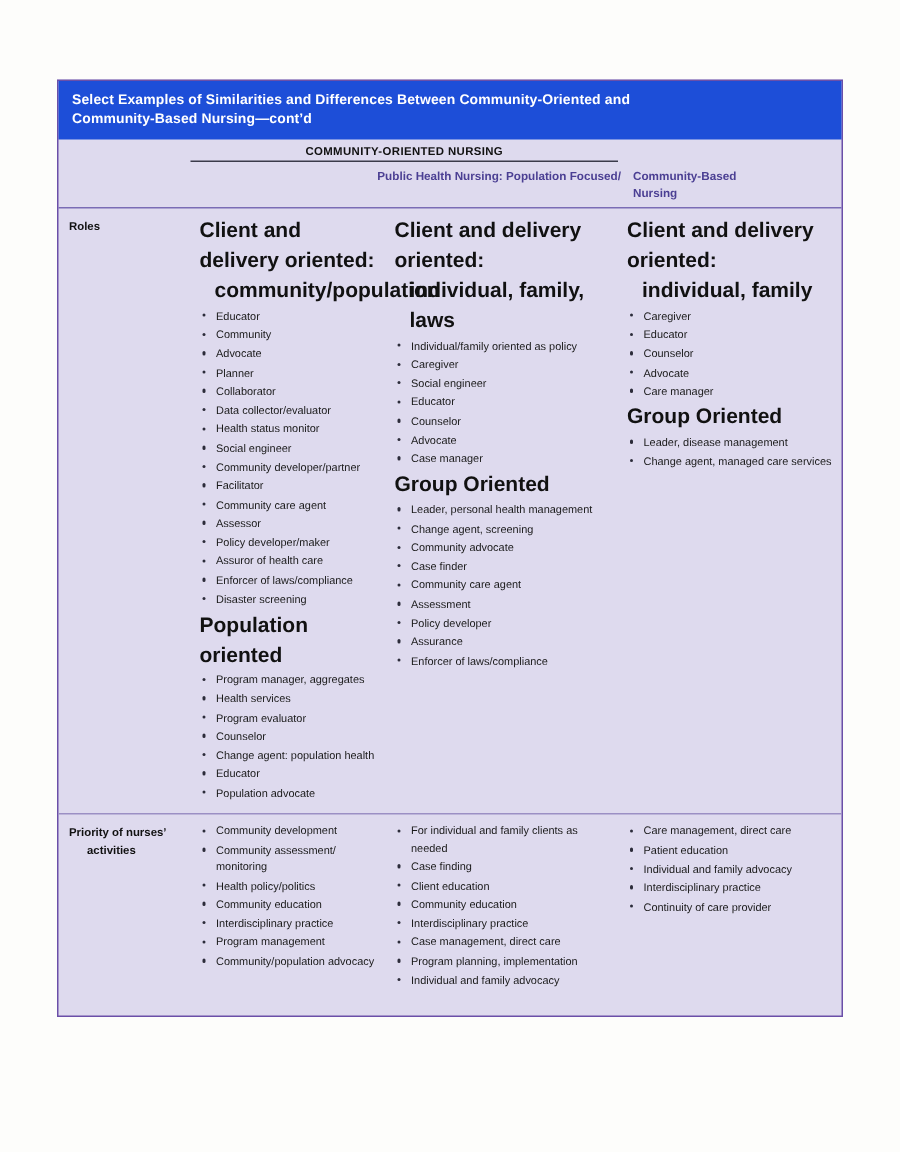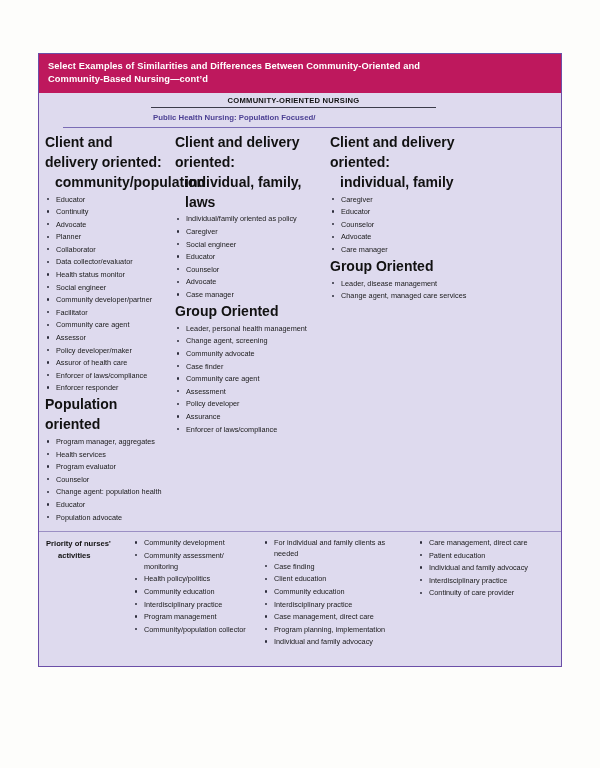--- a/index.html
+++ b/index.html
@@ -23,35 +23,34 @@
     position: absolute;
     left: 38px;
     top: 53px;
     width: 524px;
     border: 1px solid #6b4fa8;
     background: #dedaee;
     box-sizing: border-box;
   }
   
   .banner {
-    background: #be185d;
+    background: #1d4ed8;
     color: #ffffff;
     padding: 6px 9px 7px 9px;
     font-size: 9.3px;
     font-weight: bold;
     line-height: 1.38;
     letter-spacing: 0.1px;
   }
   .banner-line { display: block; }
 
   
   .colhead {
     position: relative;
     padding: 0;
-    margin-left: 24px;
   }
   .ch-row {
     display: flex;
     width: 100%;
   }
   .c1 { width: 88px; flex: 0 0 88px; }
   .c2 { width: 130px; flex: 0 0 130px; }
   .c3 { width: 155px; flex: 0 0 155px; }
   .c4 { width: 149px; flex: 0 0 149px; }
 
@@ -68,21 +67,21 @@
     background: #3b3b4a;
     margin: 0;
   }
   .sub-head {
     font-size: 7.8px;
     font-weight: bold;
     color: #4b3f93;
     line-height: 1.45;
     padding: 4px 2px 4px 2px;
   }
-  .sub-head.center { text-align: left; }
+  .sub-head.center { text-align: right; }
   .sub-head.left { text-align: left; padding-left: 6px; }
   .sub-line { display: block; }
 
   .head-underline {
     height: 1px;
     background: #7a6cb5;
     width: 100%;
   }
 
   
@@ -169,50 +168,57 @@
           <div class="rule-span"></div>
         </div>
         <div class="c4"></div>
       </div>
 
       <div class="ch-row">
         <div class="c1"></div>
         <div style="flex:0 0 285px;" class="sub-head center">
           <span class="sub-line">Public Health Nursing: Population Focused/</span>
         </div>
+        <div class="c4 sub-head left">
+          <span class="sub-line">Community-Based</span>
+          <span class="sub-line">Nursing</span>
+        </div>
       </div>
 
       <div class="head-underline"></div>
     </div>
 
     <div class="brow">
 
+      <div class="c1 cell rowlabel">
+        <span class="l1">Roles</span>
+      </div>
 
       <div class="c2 cell">
         <div class="grp-head">
           <span>Client and delivery oriented:</span>
           <span class="gh2">community/population</span>
         </div>
         <ul class="blist">
           <li>Educator</li>
-          <li>Continuity</li>
+          <li>Community</li>
           <li>Advocate</li>
           <li>Planner</li>
           <li>Collaborator</li>
           <li>Data collector/evaluator</li>
           <li>Health status monitor</li>
           <li>Social engineer</li>
           <li>Community developer/partner</li>
           <li>Facilitator</li>
           <li>Community care agent</li>
           <li>Assessor</li>
           <li>Policy developer/maker</li>
           <li>Assuror of health care</li>
           <li>Enforcer of laws/compliance</li>
-          <li>Enforcer responder</li>
+          <li>Disaster screening</li>
         </ul>
         <div class="grp-head" style="margin-top:2px;">
           <span>Population oriented</span>
         </div>
         <ul class="blist">
           <li>Program manager, aggregates</li>
           <li>Health services</li>
           <li>Program evaluator</li>
           <li>Counselor</li>
           <li>Change agent: population health</li>
@@ -283,21 +289,21 @@
       </div>
 
       <div class="c2 cell">
         <ul class="blist">
           <li>Community development</li>
           <li>Community assessment/ monitoring</li>
           <li>Health policy/politics</li>
           <li>Community education</li>
           <li>Interdisciplinary practice</li>
           <li>Program management</li>
-          <li>Community/population collector</li>
+          <li>Community/population advocacy</li>
         </ul>
       </div>
 
       <div class="c3 cell">
         <ul class="blist">
           <li>For individual and family clients   as needed</li>
           <li>Case finding</li>
           <li>Client education</li>
           <li>Community education</li>
           <li>Interdisciplinary practice</li>

